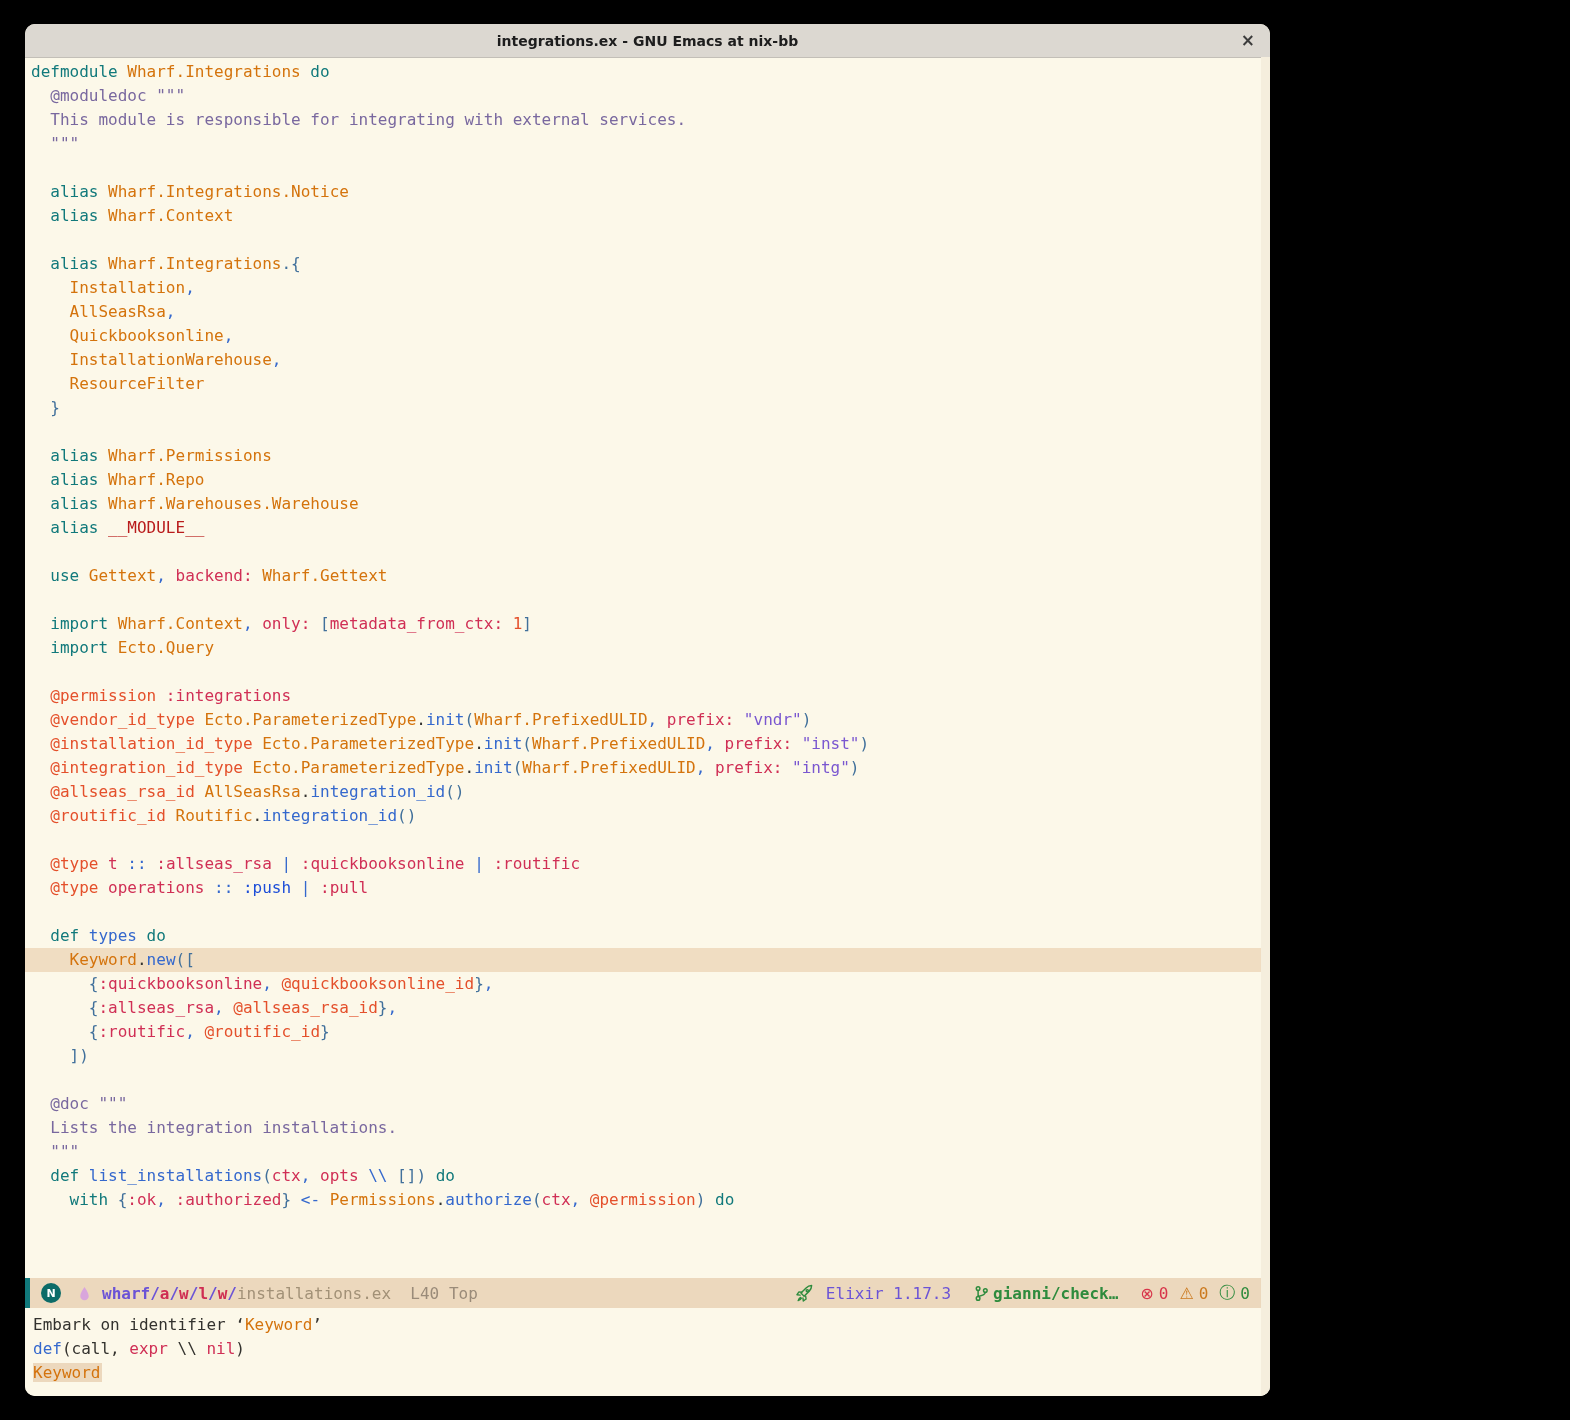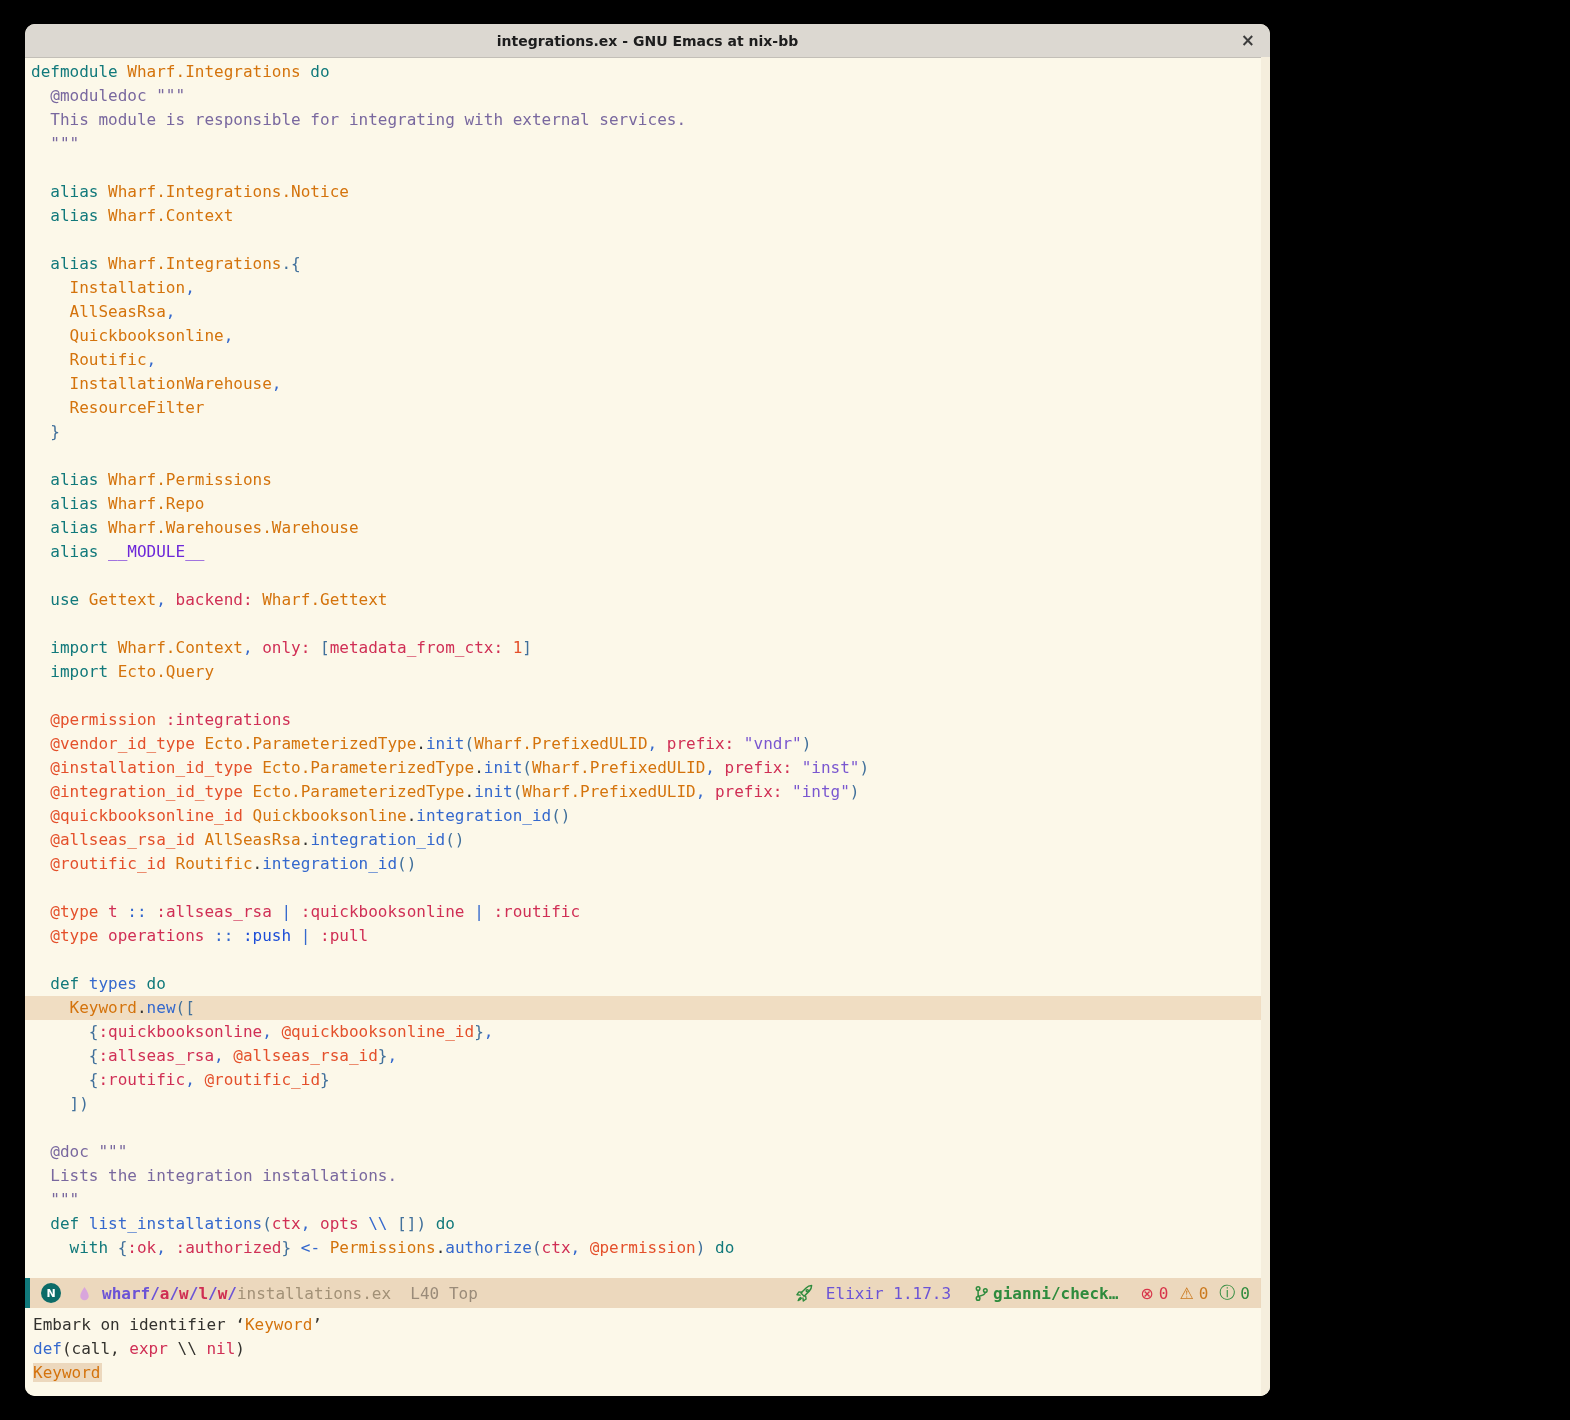--- a/index.html
+++ b/index.html
@@ -66,40 +66,38 @@
       <div class="line"><span style="color: rgb(121, 104, 159);">  This module is responsible for integrating with external services.</span></div>
       <div class="line"><span style="color: rgb(121, 104, 159);">  """</span></div>
       <div class="line"></div>
       <div class="line"><span style="color: rgb(17, 121, 123);">  alias</span><span style="color: rgb(212, 115, 12);"> Wharf.Integrations.Notice</span></div>
       <div class="line"><span style="color: rgb(17, 121, 123);">  alias</span><span style="color: rgb(212, 115, 12);"> Wharf.Context</span></div>
       <div class="line"></div>
       <div class="line"><span style="color: rgb(17, 121, 123);">  alias</span><span style="color: rgb(212, 115, 12);"> Wharf.Integrations</span><span style="color: rgb(65, 112, 155);">.{</span></div>
       <div class="line"><span style="color: rgb(212, 115, 12);">    Installation</span><span style="color: rgb(52, 104, 205);">,</span></div>
       <div class="line"><span style="color: rgb(212, 115, 12);">    AllSeasRsa</span><span style="color: rgb(52, 104, 205);">,</span></div>
       <div class="line"><span style="color: rgb(212, 115, 12);">    Quickbooksonline</span><span style="color: rgb(52, 104, 205);">,</span></div>
-      <div class="line"><span style="color: rgb(212, 115, 12);">    Routific</span><span style="color: rgb(52, 104, 205);">,</span></div>
       <div class="line"><span style="color: rgb(212, 115, 12);">    InstallationWarehouse</span><span style="color: rgb(52, 104, 205);">,</span></div>
       <div class="line"><span style="color: rgb(212, 115, 12);">    ResourceFilter</span></div>
       <div class="line"><span style="color: rgb(65, 112, 155);">  }</span></div>
       <div class="line"></div>
       <div class="line"><span style="color: rgb(17, 121, 123);">  alias</span><span style="color: rgb(212, 115, 12);"> Wharf.Permissions</span></div>
       <div class="line"><span style="color: rgb(17, 121, 123);">  alias</span><span style="color: rgb(212, 115, 12);"> Wharf.Repo</span></div>
       <div class="line"><span style="color: rgb(17, 121, 123);">  alias</span><span style="color: rgb(212, 115, 12);"> Wharf.Warehouses.Warehouse</span></div>
-      <div class="line"><span style="color: rgb(17, 121, 123);">  alias</span><span style="color: #6d28d9;"> __MODULE__</span></div>
+      <div class="line"><span style="color: rgb(17, 121, 123);">  alias</span><span style="color: #b91c1c;"> __MODULE__</span></div>
       <div class="line"></div>
       <div class="line"><span style="color: rgb(17, 121, 123);">  use</span><span style="color: rgb(212, 115, 12);"> Gettext</span><span style="color: rgb(52, 104, 205);">,</span><span style="color: rgb(208, 47, 85);"> backend:</span><span style="color: rgb(212, 115, 12);"> Wharf.Gettext</span></div>
       <div class="line"></div>
       <div class="line"><span style="color: rgb(17, 121, 123);">  import</span><span style="color: rgb(212, 115, 12);"> Wharf.Context</span><span style="color: rgb(52, 104, 205);">,</span><span style="color: rgb(208, 47, 85);"> only:</span><span style="color: rgb(51, 50, 46);"> </span><span style="color: rgb(65, 112, 155);">[</span><span style="color: rgb(208, 47, 85);">metadata_from_ctx:</span><span style="color: rgb(228, 80, 43);"> 1</span><span style="color: rgb(65, 112, 155);">]</span></div>
       <div class="line"><span style="color: rgb(17, 121, 123);">  import</span><span style="color: rgb(212, 115, 12);"> Ecto.Query</span></div>
       <div class="line"></div>
       <div class="line"><span style="color: rgb(228, 80, 43);">  @permission</span><span style="color: rgb(208, 47, 85);"> :integrations</span></div>
       <div class="line"><span style="color: rgb(228, 80, 43);">  @vendor_id_type</span><span style="color: rgb(212, 115, 12);"> Ecto.ParameterizedType</span><span style="color: rgb(51, 50, 46);">.</span><span style="color: rgb(52, 104, 205);">init</span><span style="color: rgb(65, 112, 155);">(</span><span style="color: rgb(212, 115, 12);">Wharf.PrefixedULID</span><span style="color: rgb(52, 104, 205);">,</span><span style="color: rgb(208, 47, 85);"> prefix:</span><span style="color: rgb(122, 87, 208);"> "vndr"</span><span style="color: rgb(65, 112, 155);">)</span></div>
       <div class="line"><span style="color: rgb(228, 80, 43);">  @installation_id_type</span><span style="color: rgb(212, 115, 12);"> Ecto.ParameterizedType</span><span style="color: rgb(51, 50, 46);">.</span><span style="color: rgb(52, 104, 205);">init</span><span style="color: rgb(65, 112, 155);">(</span><span style="color: rgb(212, 115, 12);">Wharf.PrefixedULID</span><span style="color: rgb(52, 104, 205);">,</span><span style="color: rgb(208, 47, 85);"> prefix:</span><span style="color: rgb(122, 87, 208);"> "inst"</span><span style="color: rgb(65, 112, 155);">)</span></div>
       <div class="line"><span style="color: rgb(228, 80, 43);">  @integration_id_type</span><span style="color: rgb(212, 115, 12);"> Ecto.ParameterizedType</span><span style="color: rgb(51, 50, 46);">.</span><span style="color: rgb(52, 104, 205);">init</span><span style="color: rgb(65, 112, 155);">(</span><span style="color: rgb(212, 115, 12);">Wharf.PrefixedULID</span><span style="color: rgb(52, 104, 205);">,</span><span style="color: rgb(208, 47, 85);"> prefix:</span><span style="color: rgb(122, 87, 208);"> "intg"</span><span style="color: rgb(65, 112, 155);">)</span></div>
-      <div class="line"><span style="color: rgb(228, 80, 43);">  @quickbooksonline_id</span><span style="color: rgb(212, 115, 12);"> Quickbooksonline</span><span style="color: rgb(51, 50, 46);">.</span><span style="color: rgb(52, 104, 205);">integration_id</span><span style="color: rgb(65, 112, 155);">()</span></div>
       <div class="line"><span style="color: rgb(228, 80, 43);">  @allseas_rsa_id</span><span style="color: rgb(212, 115, 12);"> AllSeasRsa</span><span style="color: rgb(51, 50, 46);">.</span><span style="color: rgb(52, 104, 205);">integration_id</span><span style="color: rgb(65, 112, 155);">()</span></div>
       <div class="line"><span style="color: rgb(228, 80, 43);">  @routific_id</span><span style="color: rgb(212, 115, 12);"> Routific</span><span style="color: rgb(51, 50, 46);">.</span><span style="color: rgb(52, 104, 205);">integration_id</span><span style="color: rgb(65, 112, 155);">()</span></div>
       <div class="line"></div>
       <div class="line"><span style="color: rgb(228, 80, 43);">  @type</span><span style="color: rgb(208, 47, 85);"> t</span><span style="color: rgb(52, 104, 205);"> ::</span><span style="color: rgb(208, 47, 85);"> :allseas_rsa</span><span style="color: rgb(52, 104, 205);"> |</span><span style="color: rgb(208, 47, 85);"> :quickbooksonline</span><span style="color: rgb(52, 104, 205);"> |</span><span style="color: rgb(208, 47, 85);"> :routific</span></div>
       <div class="line"><span style="color: rgb(228, 80, 43);">  @type</span><span style="color: rgb(208, 47, 85);"> operations</span><span style="color: rgb(52, 104, 205);"> ::</span><span style="color: #1d4ed8;"> :push</span><span style="color: rgb(52, 104, 205);"> |</span><span style="color: rgb(208, 47, 85);"> :pull</span></div>
       <div class="line"></div>
       <div class="line"><span style="color: rgb(17, 121, 123);">  def</span><span style="color: rgb(52, 104, 205);"> types</span><span style="color: rgb(17, 121, 123);"> do</span></div>
       <div class="line hl"><span style="color: rgb(212, 115, 12);">    Keyword</span><span style="color: rgb(51, 50, 46);">.</span><span style="color: rgb(52, 104, 205); text-align: right;">new</span><span style="color: rgb(65, 112, 155);">([</span></div>
       <div class="line"><span style="color: rgb(65, 112, 155);">      {</span><span style="color: rgb(208, 47, 85);">:quickbooksonline</span><span style="color: rgb(52, 104, 205);">,</span><span style="color: rgb(228, 80, 43);"> @quickbooksonline_id</span><span style="color: rgb(65, 112, 155);">}</span><span style="color: rgb(52, 104, 205);">,</span></div>
       <div class="line"><span style="color: rgb(65, 112, 155);">      {</span><span style="color: rgb(208, 47, 85);">:allseas_rsa</span><span style="color: rgb(52, 104, 205);">,</span><span style="color: rgb(228, 80, 43);"> @allseas_rsa_id</span><span style="color: rgb(65, 112, 155);">}</span><span style="color: rgb(52, 104, 205);">,</span></div>

